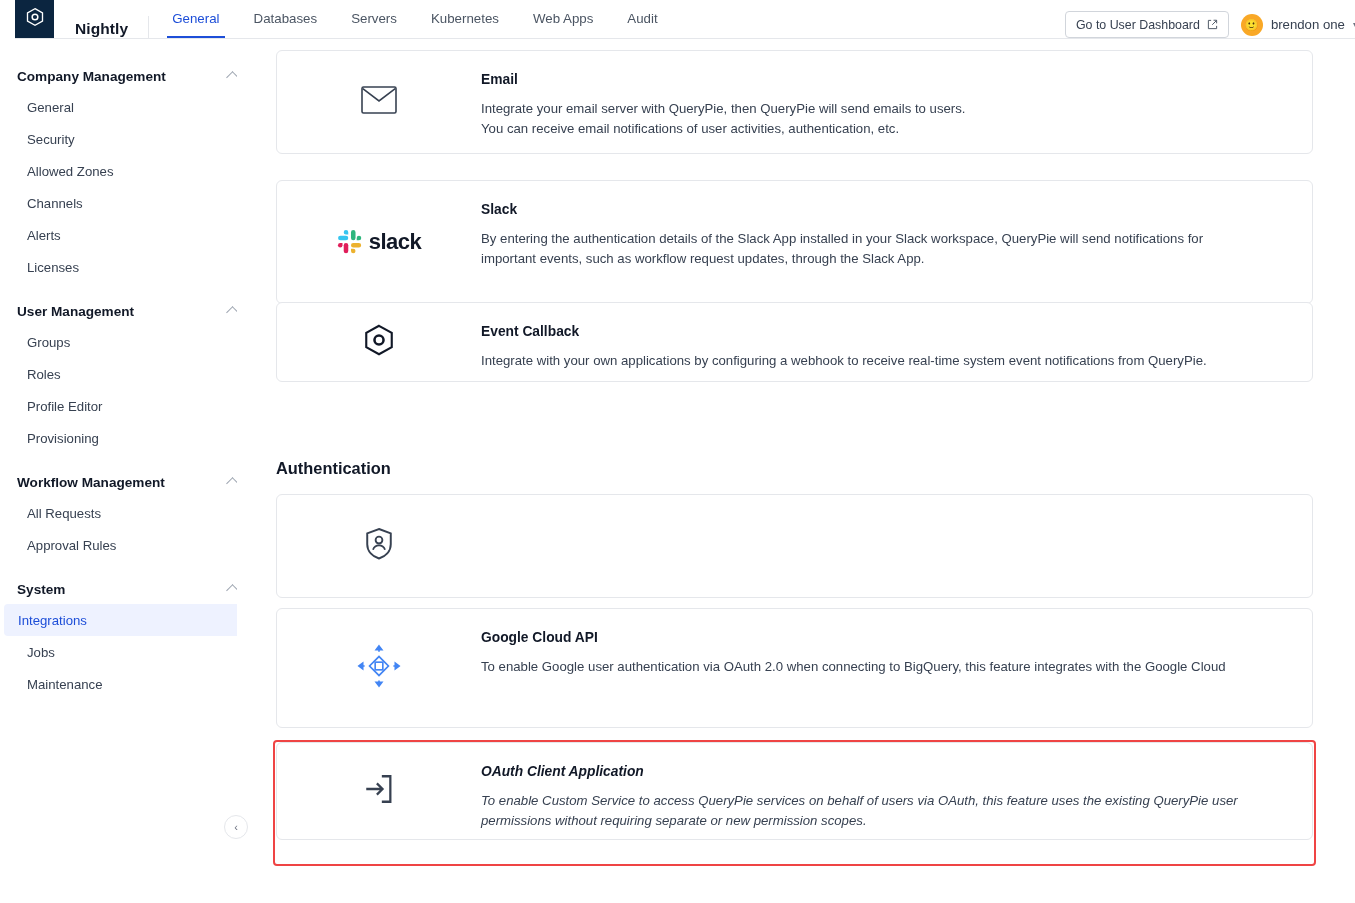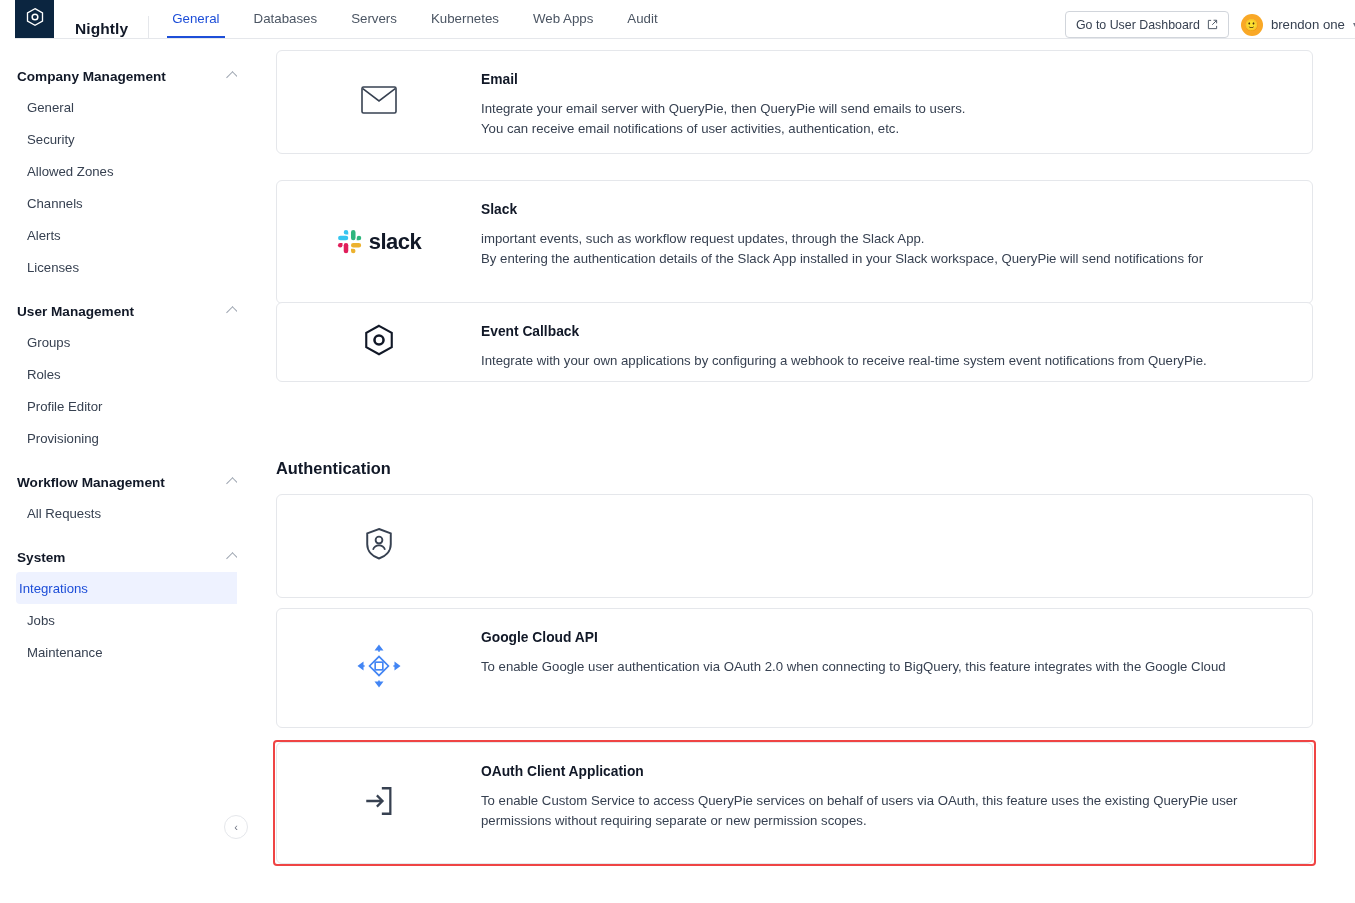--- a/index.html
+++ b/index.html
@@ -73,21 +73,21 @@
   .sec-head span.t { font-size: 13.6px; font-weight: bold; color: #111827; }
   .caret {
     width: 9px; height: 9px; border-left: 1.6px solid #9ca3af; border-top: 1.6px solid #9ca3af;
     transform: rotate(45deg); margin-top: 3px;
   }
   .side-item {
     height: 32px; display: flex; align-items: center;
     font-size: 13.2px; color: #374151; padding-left: 27px; cursor: pointer;
     margin: 0 10px 0 0; border-radius: 0 4px 4px 0;
   }
-  .side-item.active { background: #eef2ff; color: #1d4ed8; border-radius: 4px; margin-left: 16px; padding-left: 3px; }
+  .side-item.active { background: #eef2ff; color: #1d4ed8; border-radius: 4px; margin-left: 4px; padding-left: 14px; }
   .side-gap { height: 13px; }
 
   .collapse-btn {
     position: absolute; left: 224px; top: 815px; width: 24px; height: 24px;
     border-radius: 50%; border: 1px solid #e5e7eb; background: #fff;
     display: flex; align-items: center; justify-content: center;
     font-size: 11px; color: #6b7280; cursor: pointer; z-index: 5;
   }
 
   
@@ -180,20 +180,21 @@
   <div class="side-item">Roles</div>
   <div class="side-item">Profile Editor</div>
   <div class="side-item">Provisioning</div>
 
   <div class="side-gap"></div>
   <div class="sec-head">
     <span class="t">Workflow Management</span>
     <span class="caret"></span>
   </div>
   <div class="side-item">All Requests</div>
+  <div class="side-item">Approval Rules</div>
 
   <div class="side-gap"></div>
   <div class="sec-head">
     <span class="t">System</span>
     <span class="caret"></span>
   </div>
   <div class="side-item active">Integrations</div>
   <div class="side-item">Jobs</div>
   <div class="side-item">Maintenance</div>
 </div>
@@ -231,22 +232,22 @@
           <path d="M18.2 8.3A2.1 2.1 0 1 1 20.3 10.4h-2.1V8.3z" fill="#2eb67d"></path>
             <path d="M17.1 8.3a2.1 2.1 0 0 1-4.2 0V3.1a2.1 2.1 0 1 1 4.2 0v5.2z" fill="#2eb67d"></path>
           <path d="M15 18.2a2.1 2.1 0 1 1-2.1 2.1v-2.1H15z" fill="#ecb22e"></path>
             <path d="M15 17.1a2.1 2.1 0 0 1 0-4.2h5.2a2.1 2.1 0 1 1 0 4.2H15z" fill="#ecb22e"></path>
         </svg>
         <span style="font-size:22px;font-weight:bold;color:#111827;letter-spacing:-.5px;">slack</span>
       </span>
     </div>
     <div class="body">
       <h3>Slack</h3>
+      <p>By entering the authentication details of the Slack App installed in your Slack workspace, QueryPie will send notifications for</p>
       <p>important events, such as workflow request updates, through the Slack App.</p>
-      <p>By entering the authentication details of the Slack App installed in your Slack workspace, QueryPie will send notifications for</p>
     </div>
   </div>
 
   <div class="card" style="top:263px;height:80px;">
     <div class="icon-col">
       <span>
         <svg width="34" height="34" viewBox="0 0 24 24">
             <polygon points="12,2 21,7 21,17 12,22 3,17 3,7" fill="none" stroke="#111827" stroke-width="1.5"></polygon>
             <circle cx="12" cy="12" r="3.2" fill="none" stroke="#111827" stroke-width="1.8"></circle>
           </svg>
@@ -284,21 +285,21 @@
           </g>
         </svg>
       </span>
     </div>
     <div class="body">
       <h3>Google Cloud API</h3>
       <p>To enable Google user authentication via OAuth 2.0 when connecting to BigQuery, this feature integrates with the Google Cloud</p>
     </div>
   </div>
 
-  <div class="card" style="top:703px;height:122px;">
+  <div class="card" style="top:703px;height:98px;font-style:italic;">
     <div class="icon-col">
       <span>
         <svg width="34" height="34" viewBox="0 0 24 24">
             <path d="M14 3h6v18h-6" fill="none" stroke="#374151" stroke-width="1.6"></path>
             <path d="M3 12h11M10.5 8l4 4-4 4" fill="none" stroke="#374151" stroke-width="1.6"></path>
           </svg>
       </span>
     </div>
     <div class="body">
       <h3>OAuth Client Application</h3>

